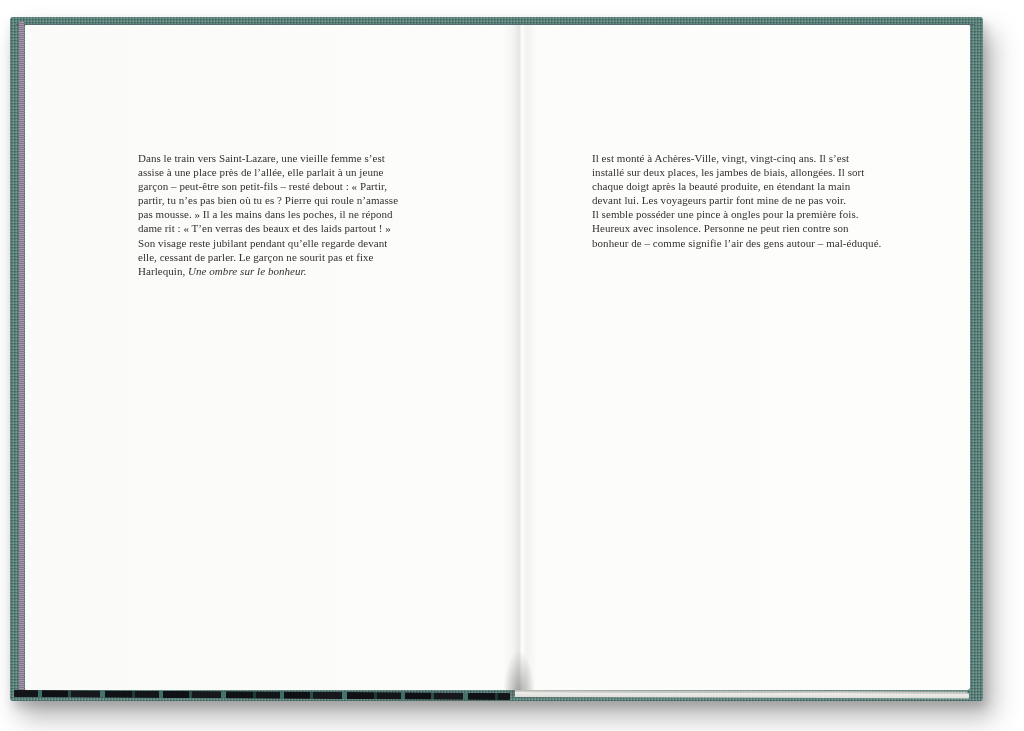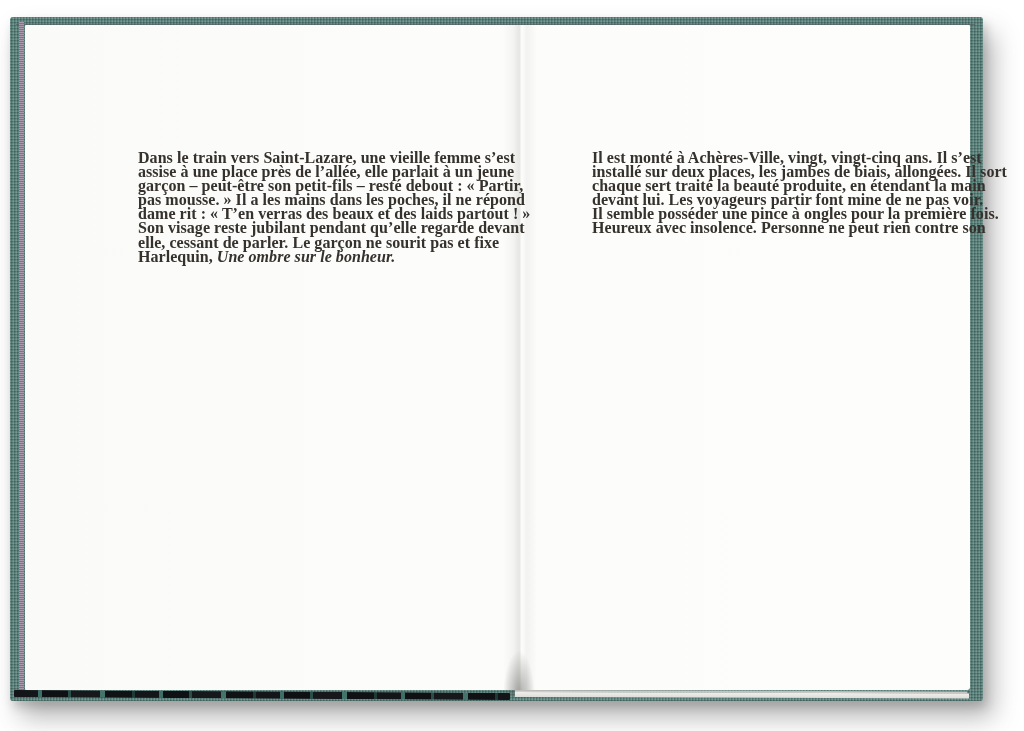--- a/index.html
+++ b/index.html
@@ -121,24 +121,23 @@
     height: 5px;
     background: linear-gradient(to bottom, #efeeeb, #dddcd8);
     transform: rotate(0.2deg);
     transform-origin: left center;
   }
 
   
   .page-text {
     position: absolute;
     color: #35312d;
-    font-size: 16px;
+    font-size: 11px;
     line-height: 14.1px;
     letter-spacing: 0.05px;
-    font-weight: bold;
   }
   .page-text .line { white-space: nowrap; }
   .page-text-left  { left: 138px; top: 151px; }
   .page-text-right { left: 592px; top: 151px; }
   .italic { font-style: italic; }
 </style>
 </head>
 <body>
 
 <div class="scene">
@@ -156,34 +155,36 @@
     <div class="page-edges-dark"></div>
     <div class="right-page-under-edge"></div>
     <div class="right-page-bottom-line"></div>
   </div>
 
   <div class="page-text page-text-left">
     <div>
         <div class="line">Dans le train vers Saint-Lazare, une vieille femme s’est</div>
         <div class="line">assise à une place près de l’allée, elle parlait à un jeune</div>
         <div class="line">garçon – peut-être son petit-fils – resté debout : « Partir,</div>
+        <div class="line">partir, tu n’es pas bien où tu es ? Pierre qui roule n’amasse</div>
         <div class="line">pas mousse. » Il a les mains dans les poches, il ne répond</div>
         <div class="line">dame rit : « T’en verras des beaux et des laids partout ! »</div>
         <div class="line">Son visage reste jubilant pendant qu’elle regarde devant</div>
         <div class="line">elle, cessant de parler. Le garçon ne sourit pas et fixe</div>
       </div>
     <div class="line">
       <span>Harlequin, </span><span class="italic">Une ombre sur le bonheur.</span>
     </div>
   </div>
 
   <div class="page-text page-text-right">
     <div>
         <div class="line">Il est monté à Achères-Ville, vingt, vingt-cinq ans. Il s’est</div>
         <div class="line">installé sur deux places, les jambes de biais, allongées. Il sort</div>
-        <div class="line">chaque sert traité la beauté produite, en étendant la main</div>
+        <div class="line">chaque doigt après la beauté produite, en étendant la main</div>
         <div class="line">devant lui. Les voyageurs partir font mine de ne pas voir.</div>
         <div class="line">Il semble posséder une pince à ongles pour la première fois.</div>
         <div class="line">Heureux avec insolence. Personne ne peut rien contre son</div>
+        <div class="line">bonheur de – comme signifie l’air des gens autour – mal-éduqué.</div>
       </div>
   </div>
 
 </div>
 
 </body></html>

